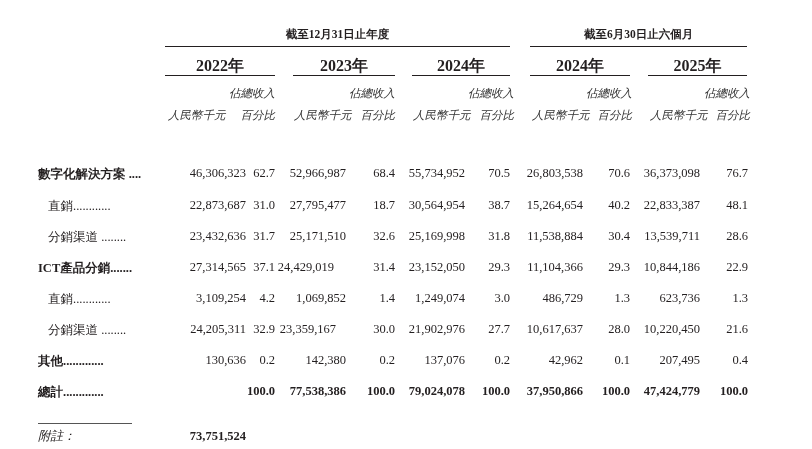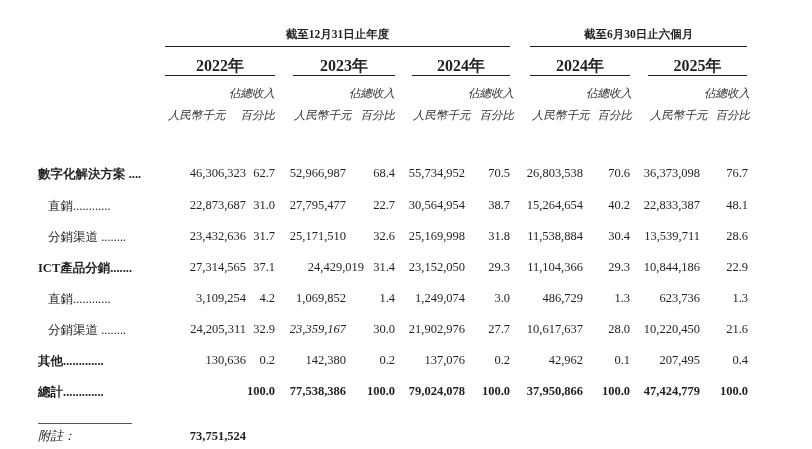--- a/index.html
+++ b/index.html
@@ -82,21 +82,21 @@
       <span class="num" style="right: 229px;">26,803,538</span>
       <span class="num" style="right: 182px;">70.6</span>
       <span class="num" style="right: 112px;">36,373,098</span>
       <span class="num" style="right: 64px;">76.7</span>
     </div>
     <div class="row" style="top: 198px;">
       <span class="label indent">直銷............</span>
       <span class="num" style="right: 566px;">22,873,687</span>
       <span class="num" style="right: 537px;">31.0</span>
       <span class="num" style="right: 466px;">27,795,477</span>
-      <span class="num" style="right: 417px;">22.7</span>
+      <span class="num" style="right: 417px;">18.7</span>
       <span class="num" style="right: 347px;">30,564,954</span>
       <span class="num" style="right: 302px;">38.7</span>
       <span class="num" style="right: 229px;">15,264,654</span>
       <span class="num" style="right: 182px;">40.2</span>
       <span class="num" style="right: 112px;">22,833,387</span>
       <span class="num" style="right: 64px;">48.1</span>
     </div>
     <div class="row" style="top: 229px;">
       <span class="label indent">分銷渠道 ........</span>
       <span class="num" style="right: 566px;">23,432,636</span>
@@ -107,21 +107,21 @@
       <span class="num" style="right: 302px;">31.8</span>
       <span class="num" style="right: 229px;">11,538,884</span>
       <span class="num" style="right: 182px;">30.4</span>
       <span class="num" style="right: 112px;">13,539,711</span>
       <span class="num" style="right: 64px;">28.6</span>
     </div>
     <div class="row" style="top: 260px;">
       <span class="label bold">ICT產品分銷.......</span>
       <span class="num" style="right: 566px;">27,314,565</span>
       <span class="num" style="right: 537px;">37.1</span>
-      <span class="num" style="right: 448px; text-align: right;">24,429,019</span>
+      <span class="num" style="right: 478px; text-align: right;">24,429,019</span>
       <span class="num" style="right: 417px;">31.4</span>
       <span class="num" style="right: 347px;">23,152,050</span>
       <span class="num" style="right: 302px;">29.3</span>
       <span class="num" style="right: 229px;">11,104,366</span>
       <span class="num" style="right: 182px;">29.3</span>
       <span class="num" style="right: 112px;">10,844,186</span>
       <span class="num" style="right: 64px;">22.9</span>
     </div>
     <div class="row" style="top: 291px;">
       <span class="label indent">直銷............</span>
@@ -133,21 +133,21 @@
       <span class="num" style="right: 302px;">3.0</span>
       <span class="num" style="right: 229px;">486,729</span>
       <span class="num" style="right: 182px;">1.3</span>
       <span class="num" style="right: 112px;">623,736</span>
       <span class="num" style="right: 64px;">1.3</span>
     </div>
     <div class="row" style="top: 322px;">
       <span class="label indent">分銷渠道 ........</span>
       <span class="num" style="right: 566px;">24,205,311</span>
       <span class="num" style="right: 537px;">32.9</span>
-      <span class="num" style="right: 466px; font-style: italic;">23,359,167</span>
+      <span class="num" style="right: 476px;">23,359,167</span>
       <span class="num" style="right: 417px;">30.0</span>
       <span class="num" style="right: 347px;">21,902,976</span>
       <span class="num" style="right: 302px; text-align: center;">27.7</span>
       <span class="num" style="right: 229px;">10,617,637</span>
       <span class="num" style="right: 182px;">28.0</span>
       <span class="num" style="right: 112px;">10,220,450</span>
       <span class="num" style="right: 64px;">21.6</span>
     </div>
     <div class="row" style="top: 353px;">
       <span class="label bold">其他.............</span>

